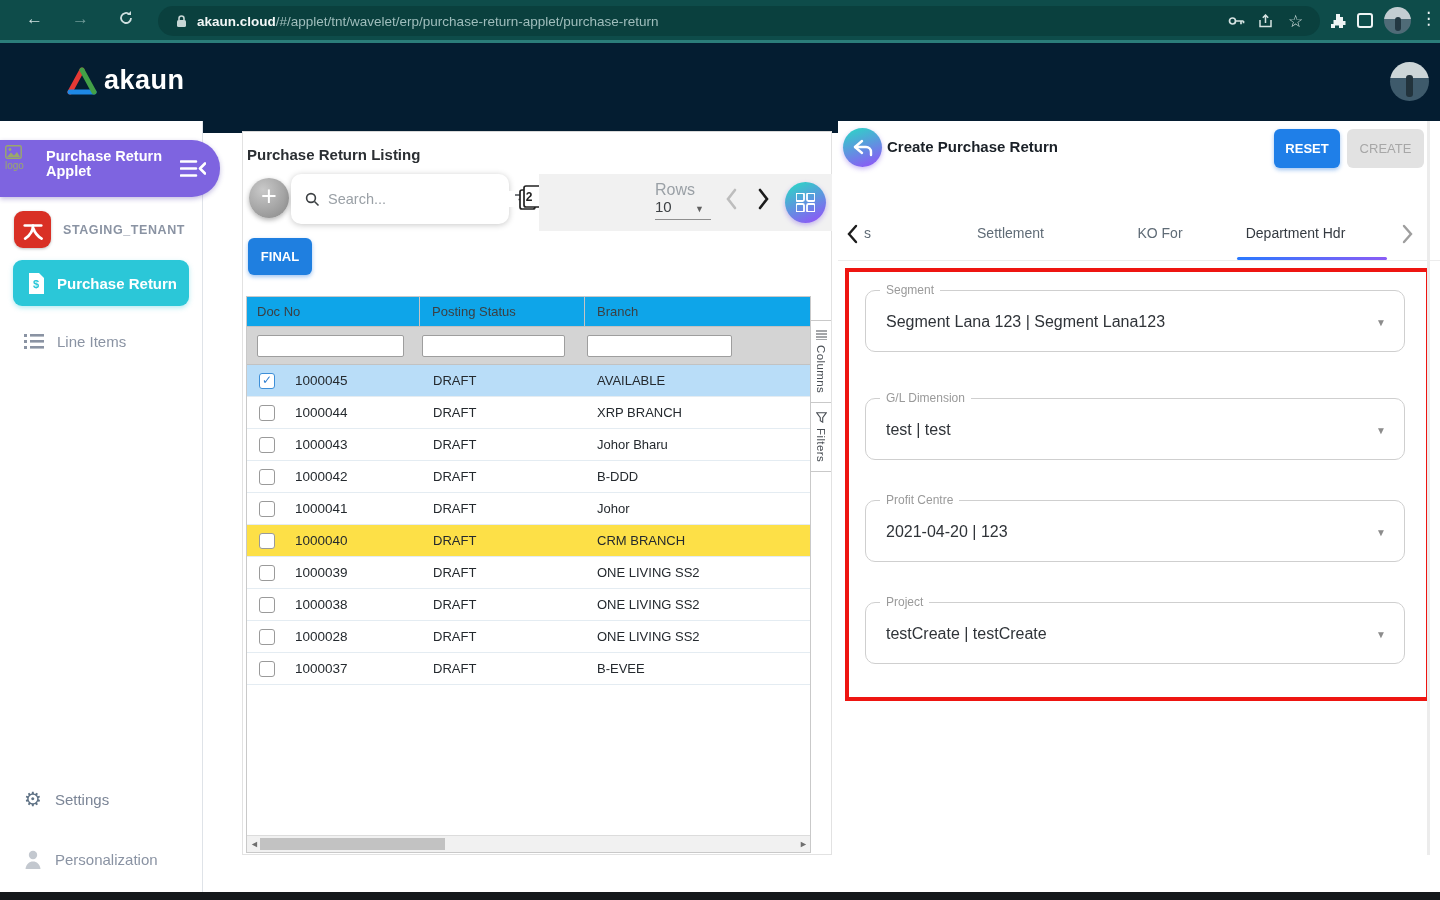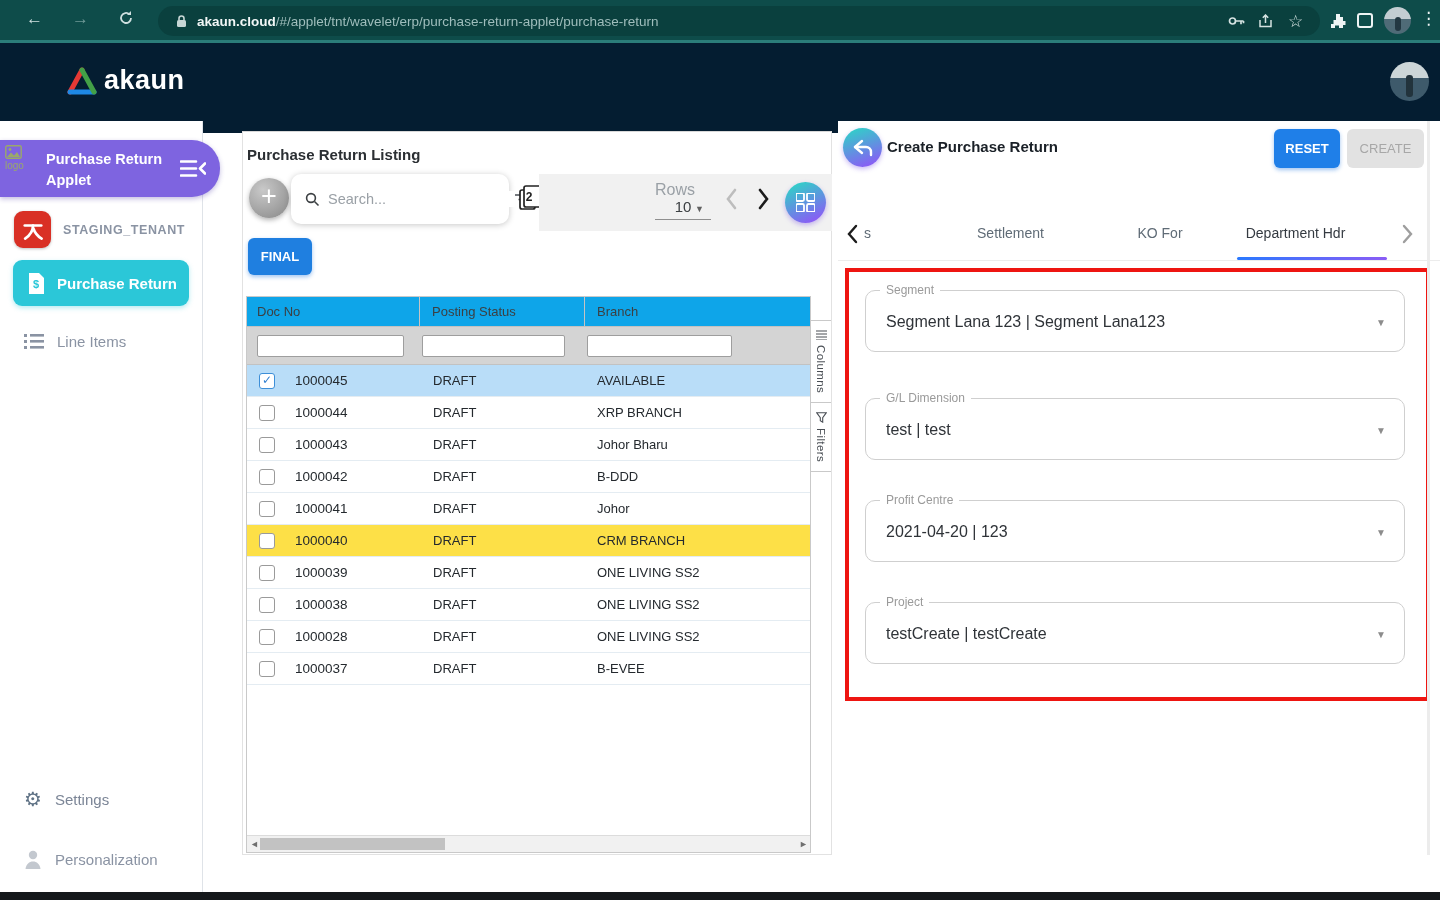--- a/index.html
+++ b/index.html
@@ -30,21 +30,21 @@
   #brand { position:absolute; left:66px; top:22px; display:flex; align-items:center; cursor:pointer; }
   #brand-text { color:#fff; font-size:27px; font-weight:bold; letter-spacing:.5px; margin-left:6px; }
   #app-avatar { position:absolute; left:1390px; top:19px; width:39px; height:39px; border-radius:50%; background:linear-gradient(#cdd6d8 42%, #3e5a6b 42%); overflow:hidden; cursor:pointer; }
   #app-avatar:after { content:""; position:absolute; left:16px; top:13px; width:7px; height:22px; background:#22333c; border-radius:3px; }
 
   
   #sidebar { position:absolute; left:0; top:121px; width:203px; height:771px; background:#fff; border-right:1px solid #dfe3e8; }
   #applet-banner { position:absolute; left:0; top:19px; width:220px; height:57px; background:#7e64e0; border-radius:0 28px 28px 0; color:#fff; cursor:pointer; box-shadow:0 2px 5px rgba(60,40,160,.3); }
   #banner-logo { position:absolute; left:5px; top:5px; color:#9aa86b; font-size:10px; }
   #banner-logo .logo-word{ display:block; margin-top:1px; }
-  #banner-title { position:absolute; left:46px; top:9px; width:125px; font-size:14.5px; font-weight:bold; line-height:21px; }
+  #banner-title { position:absolute; left:46px; top:9px; width:125px; font-size:14.5px; font-weight:bold; line-height:15px; }
   #banner-collapse { position:absolute; right:14px; top:19px; cursor:pointer; }
   #tenant-row { position:absolute; left:14px; top:90px; display:flex; align-items:center; cursor:pointer; }
   #tenant-icon { width:37px; height:37px; background:#d93025; border-radius:9px; display:flex; align-items:center; justify-content:center; box-shadow:0 1px 3px rgba(0,0,0,.25); }
   #tenant-label { margin-left:12px; font-size:12.5px; color:#8a93a3; letter-spacing:.6px; font-weight:bold; }
   #pr-button { position:absolute; left:13px; top:139px; width:176px; height:46px; background:#2bc7d8; border-radius:9px; display:flex; align-items:center; cursor:pointer; box-shadow:0 2px 5px rgba(43,199,216,.35); }
   #pr-button .lbl { color:#fff; font-size:15px; font-weight:bold; margin-left:11px; }
   #pr-doc-ic { margin-left:14px; }
   .side-item { position:absolute; left:24px; display:flex; align-items:center; color:#8a93a3; font-size:15px; cursor:pointer; }
   .side-item .lbl { margin-left:13px; }
   #line-items-row { top:212px; }
@@ -57,21 +57,21 @@
   #listing-title { position:absolute; left:4px; top:14px; font-size:15px; color:#2b2f33; font-weight:bold; }
   #plus-btn { position:absolute; left:6px; top:46px; width:40px; height:40px; border-radius:50%; background:radial-gradient(circle at 35% 30%, #c9c9c9, #878787); color:#fff; font-size:27px; line-height:37px; text-align:center; cursor:pointer; box-shadow:0 2px 5px rgba(0,0,0,.3); }
   #search-card { position:absolute; left:48px; top:42px; width:218px; height:50px; background:#fff; border-radius:10px; box-shadow:0 1px 6px rgba(0,0,0,.22); display:flex; align-items:center; }
   #search-input { border:none; outline:none; flex:1; margin-left:8px; font-size:14.5px; color:#333; font-family:inherit; }
   #search-input::placeholder { color:#9aa0a6; }
   #search-mag { margin-left:14px; }
   #search-filter-ic { margin-right:14px; cursor:pointer; }
   #copy2-ic { position:absolute; left:276px; top:53px; cursor:pointer; }
   #rows-box { position:absolute; left:296px; top:42px; width:293px; height:57px; background:#f1f1f1; }
   #rows-label { position:absolute; left:116px; top:7px; font-size:16px; color:#9aa0a6; }
-  #rows-select { position:absolute; left:116px; top:24px; width:56px; border-bottom:1px solid #8f8f8f; font-size:15px; color:#3c4043; padding-bottom:4px; cursor:pointer;text-align:center; }
+  #rows-select { position:absolute; left:116px; top:24px; width:56px; border-bottom:1px solid #8f8f8f; font-size:15px; color:#3c4043; padding-bottom:4px; cursor:pointer; }
   #rows-caret { position:absolute; left:156px; top:30px; font-size:9px; color:#616161; }
   #page-prev { position:absolute; left:185px; top:13px; cursor:default; }
   #page-next { position:absolute; left:218px; top:13px; cursor:pointer; }
   #grid-btn { position:absolute; left:246px; top:8px; width:41px; height:41px; border-radius:50%; background:linear-gradient(155deg,#2ed3c7 8%,#8a5cf5 88%); display:flex; align-items:center; justify-content:center; cursor:pointer; box-shadow:0 2px 5px rgba(120,80,230,.4); }
   #final-btn { position:absolute; left:5px; top:106px; width:64px; height:37px; background:#1f7fe0; border:none; border-radius:6px; color:#fff; font-size:13px; font-weight:bold; font-family:inherit; cursor:pointer; box-shadow:0 2px 4px rgba(20,110,220,.4); }
 
   
   #table { position:absolute; left:3px; top:164px; width:566px; height:557px; border:1px solid #c9c9c9; background:#fff; }
   #thead { display:flex; height:30px; background:#0ea5e9; border-bottom:1px solid #c2c2c2; }
   .hcell { font-size:13px; color:#3c4043; display:flex; align-items:center; border-right:1px solid #c4c4c4; }

